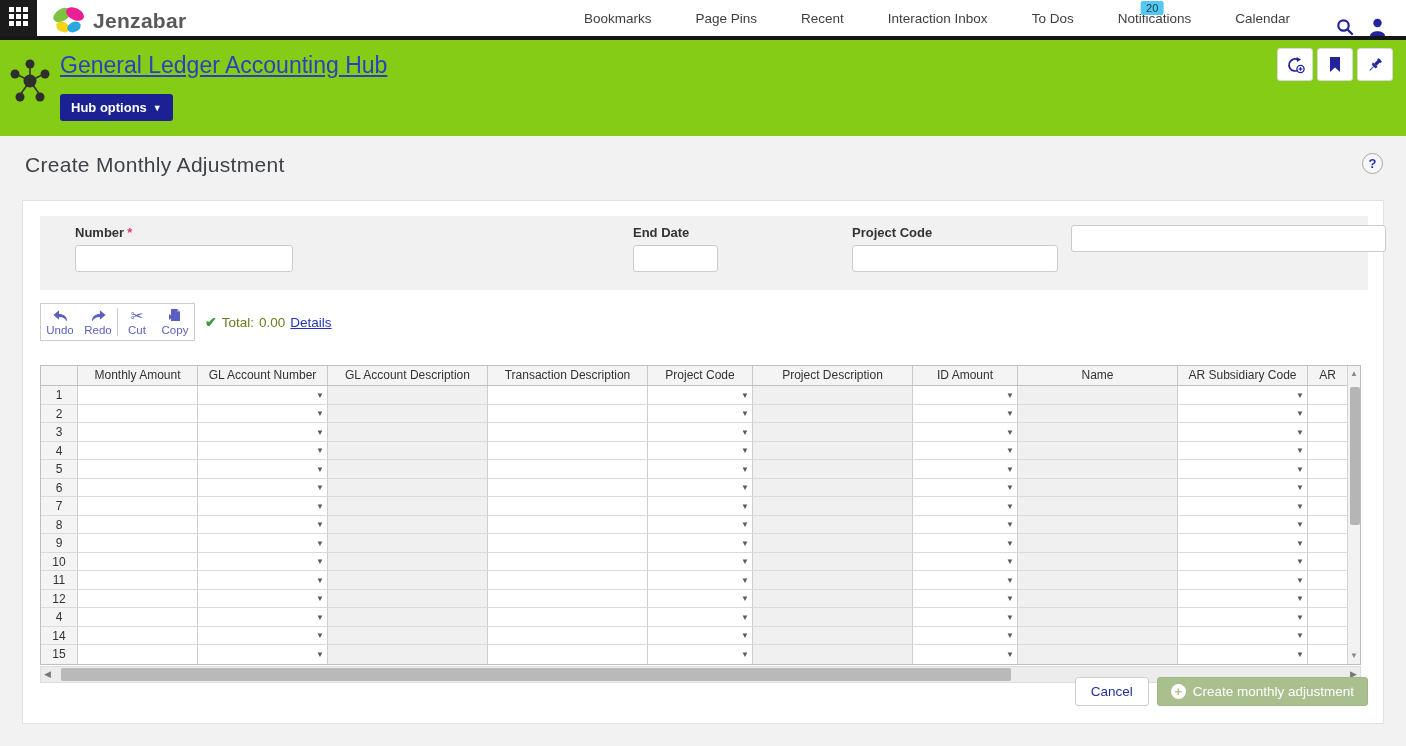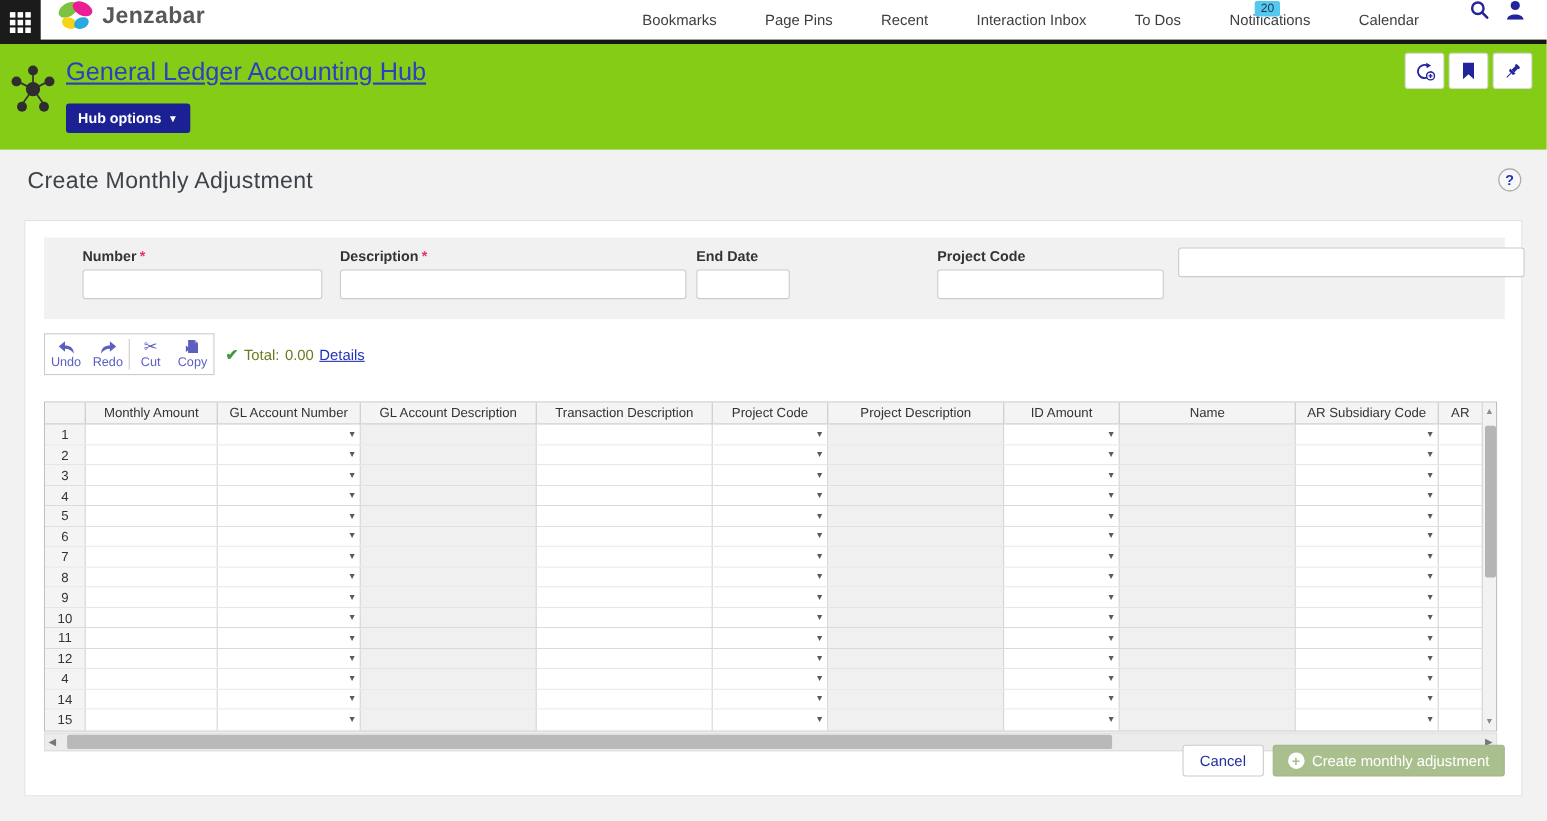--- a/index.html
+++ b/index.html
@@ -4,21 +4,21 @@
 <style>
   * { box-sizing: border-box; }
   html,body { margin:0; padding:0; }
   body {
     width:1406px; height:746px; overflow:hidden; position:relative;
     background:#f2f2f2; font-family:"Liberation Sans", sans-serif; color:#333;
   }
 
   
   .navbar { height:40px; background:#fff; border-bottom:4px solid #161616;
-            display:flex; align-items:flex-start; position:relative; }
+            display:flex; align-items:flex-end; position:relative; }
   .app-grid-btn { width:37px; height:40px; background:#1b1b1b; display:flex;
                   align-items:center; justify-content:center; cursor:pointer; flex:0 0 auto; }
   .grid-glyph { display:grid; grid-template-columns:repeat(3,5px); grid-template-rows:repeat(3,5px); gap:2px; }
   .grid-glyph span { background:#fff; }
   .logo { display:flex; align-items:center; gap:5px; margin-left:13px; flex:0 0 auto; }
   .logo-text { font-size:21px; font-weight:bold; color:#57585a; letter-spacing:.3px; }
   .nav-items { display:flex; align-items:center; gap:44px; margin-left:auto; margin-right:46px;
                font-size:13.5px; color:#3e3e3e; height:100%; }
   .nav-item { position:relative; cursor:pointer; white-space:nowrap; display:flex; align-items:center; height:100%; }
   .nav-badge { position:absolute; top:1px; left:50%; transform:translateX(-60%);
@@ -220,21 +220,20 @@
 
 <div class="heading-row">
   <div class="page-title">Create Monthly Adjustment</div>
   <div class="help-btn">?</div>
 </div>
 
 <div class="card">
 
   <div class="form-panel" id="form-panel">
       <div class="field" style="left: 7px; width: 218px;"><span class="field-label"><span>Number</span><span class="req-star">*</span></span><input class="field-input" style=""></div>
-      <div class="field" style="left: 241px; width: 315px;"><span class="field-label"><span>Description</span><span class="req-star">*</span></span><input class="field-input" style=""></div>
       <div class="field" style="left: 565px; width: 85px;"><span class="field-label"><span>End Date</span></span><input class="field-input" style=""></div>
       <div class="field" style="left: 784px; width: 206px;"><span class="field-label"><span>Project Code</span></span><input class="field-input" style=""></div>
       <div class="field" style="left: 1003px; width: 315px;"><input class="field-input" style=""></div>
     </div>
 
   <div class="toolbar-row">
     <div class="btn-group">
       <div class="tool-btn">
         <svg width="17" height="14" viewBox="0 0 18 14">
           <path d="M7.5 1 L1.5 6 L7.5 11 L7.5 8 C11.5 8 14.5 10 16 13 C16 7 12 5 7.5 5 Z" fill="#5b5fc0"></path>

